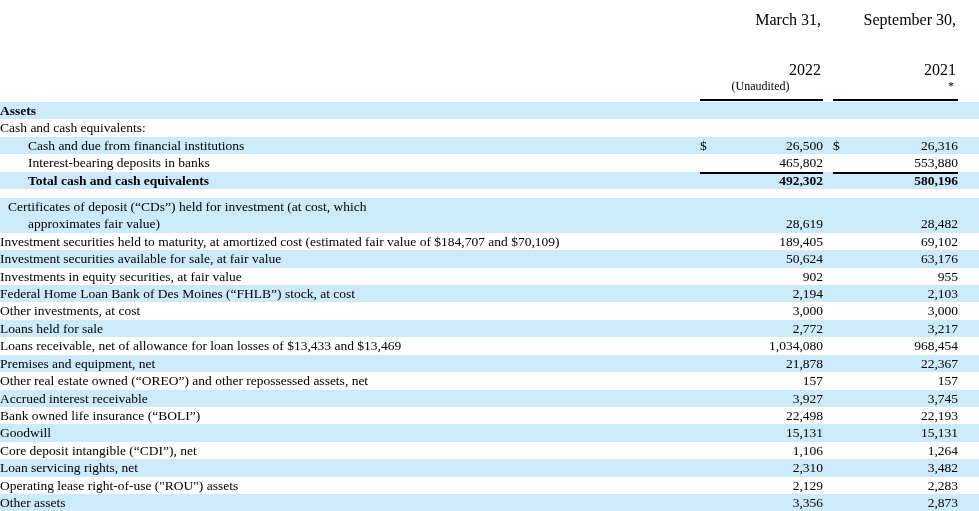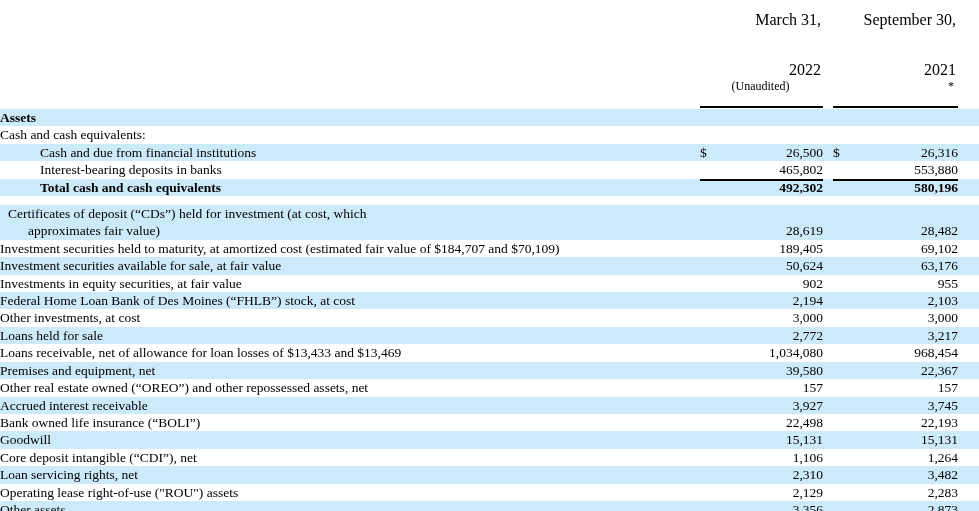--- a/index.html
+++ b/index.html
@@ -49,21 +49,21 @@
     line-height: 15px;
     white-space: nowrap;
   }
   td.hdr-date .l2 { display: block; margin-top: 35px; }
 
   td.hdr-sub {
     text-align: center;
     vertical-align: bottom;
     font-size: 12px;
     line-height: 14px;
-    padding: 2px 2px 12px 0;
+    padding: 2px 2px 5px 0;
   }
   td.hdr-sub.right-star {
     text-align: right;
     padding-right: 4px;
     font-size: 12px;
   }
   .rule-cell {
     padding: 0;
     height: 4px;
   }
@@ -80,21 +80,21 @@
     line-height: 17.4px;
     vertical-align: bottom;
     white-space: nowrap;
   }
   tr.row.shaded td { background: #cdeafb; }
 
   td.label {
     text-align: left;
     padding-left: 8px;
   }
-  td.label.ind1 { padding-left: 40px; margin-top: 28px; }
+  td.label.ind1 { padding-left: 28px; margin-top: 28px; }
 
   td.cur {
     text-align: left;
     padding-left: 8px;
   }
   td.num {
     text-align: right;
     padding-right: 2px;
   }
   td.pad { }
@@ -299,21 +299,21 @@
           <td class="cur"></td>
           <td class="num">1,034,080</td>
           <td class="pad"></td>
           <td class="cur"></td>
           <td class="num">968,454</td>
           <td class="pad"></td>
         </tr>
         <tr class="row shaded">
           <td class="label">Premises and equipment, net</td>
           <td class="cur"></td>
-          <td class="num">39,580</td>
+          <td class="num">21,878</td>
           <td class="pad"></td>
           <td class="cur"></td>
           <td class="num">22,367</td>
           <td class="pad"></td>
         </tr>
         <tr class="row">
           <td class="label">Other real estate owned (“OREO”) and other repossessed assets, net</td>
           <td class="cur"></td>
           <td class="num">157</td>
           <td class="pad"></td>

